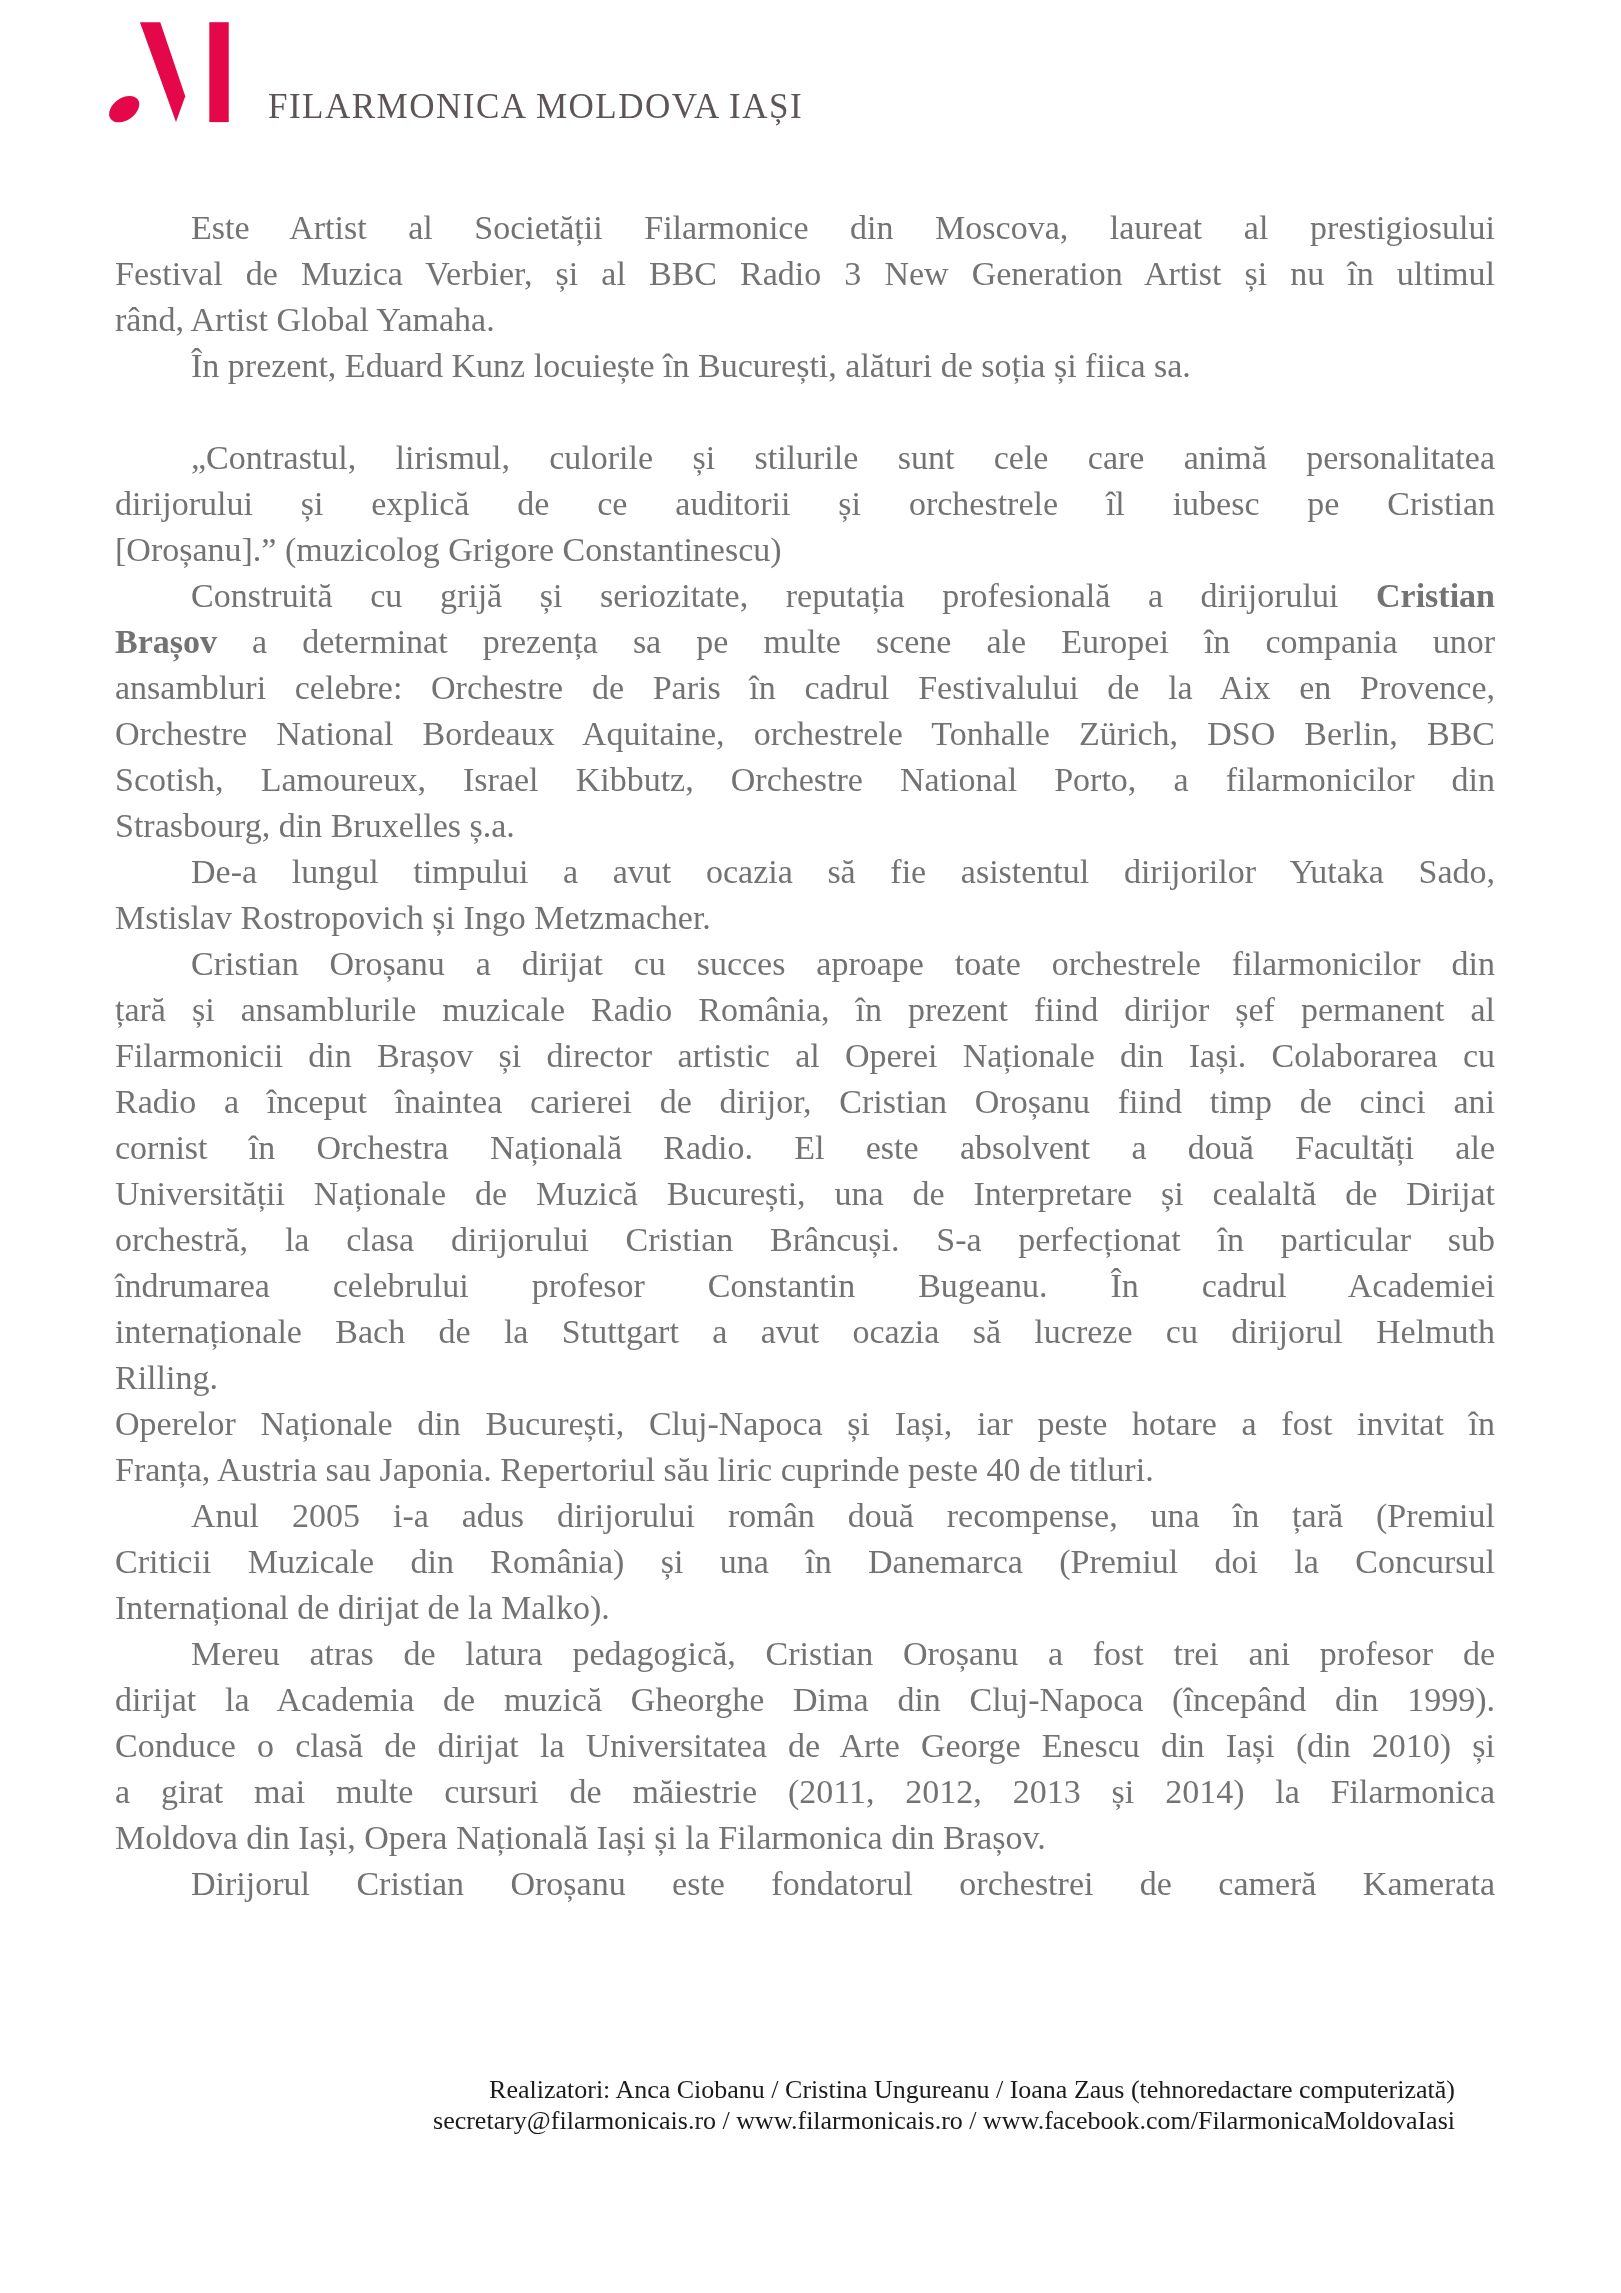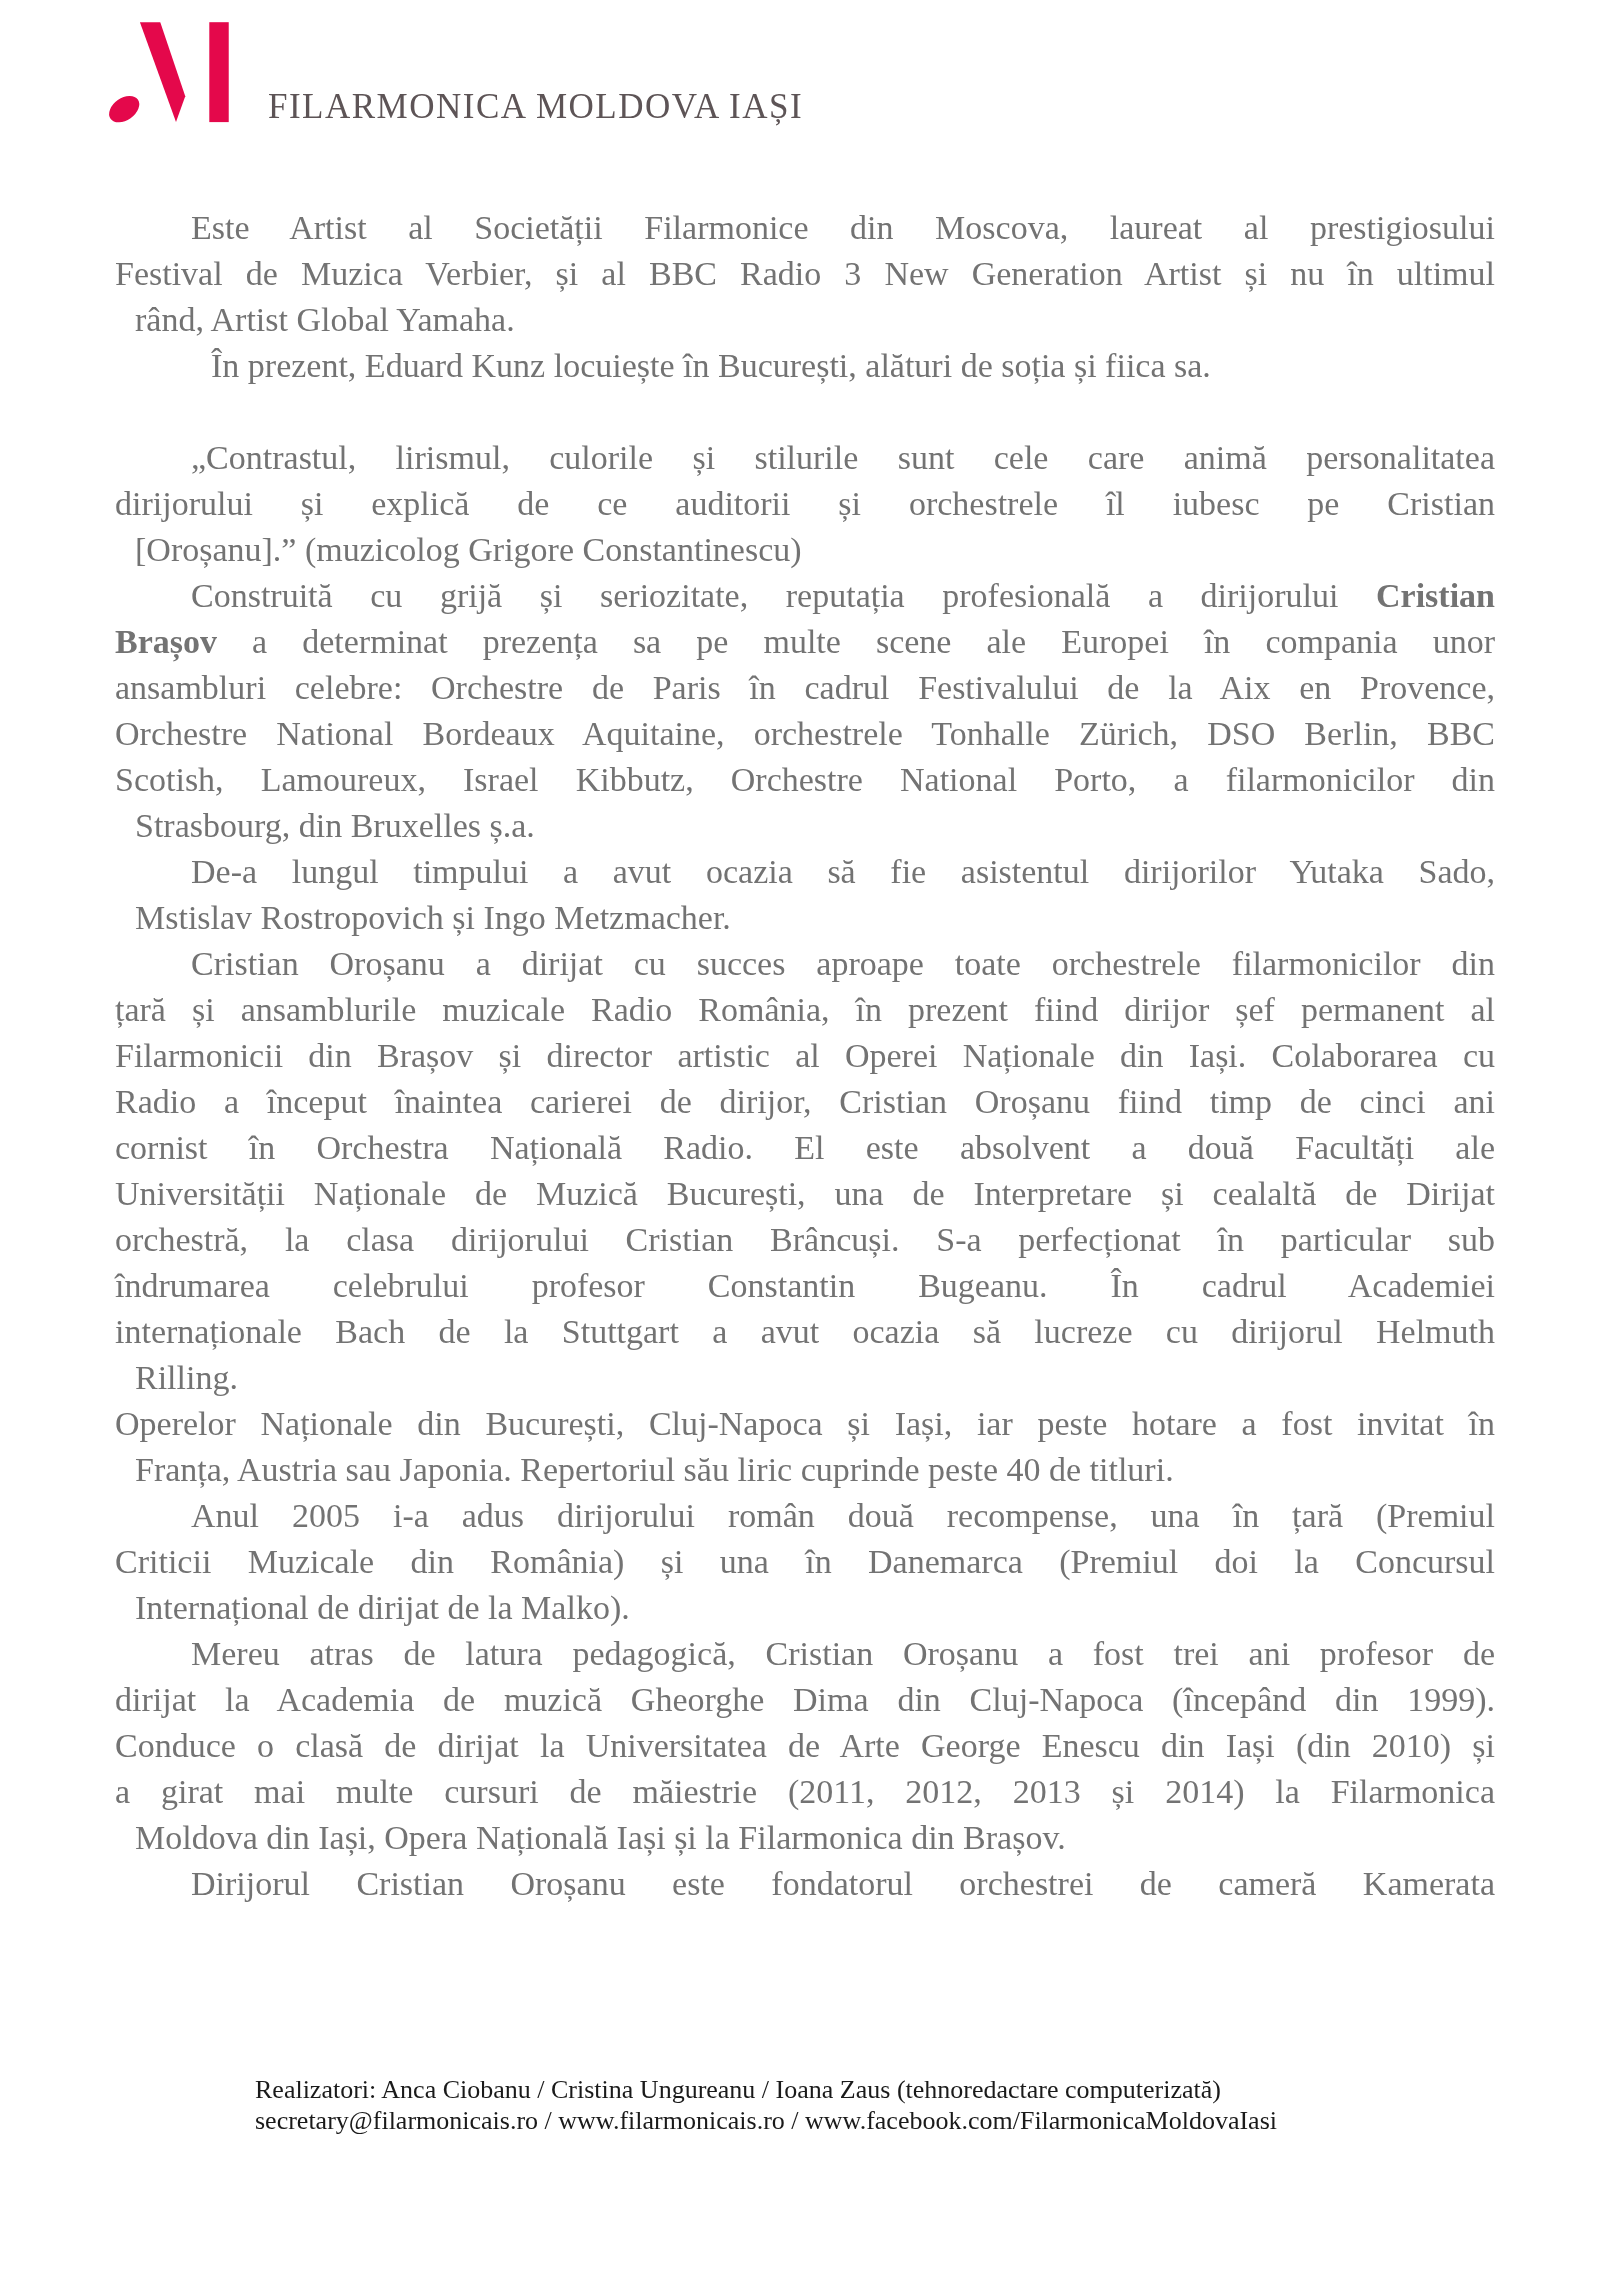--- a/index.html
+++ b/index.html
@@ -12,29 +12,29 @@
       letter-spacing: 1.5px; color: #5d5456; white-space: nowrap;
     }
     .body-text {
       position: absolute; left: 115px; top: 205px; width: 1380px;
       font-family: "Liberation Serif", serif; font-size: 34px; color: #737373;
     }
     .line {
       height: 46px; line-height: 46px; white-space: nowrap;
       text-align: justify; text-align-last: justify; overflow: visible;
     }
-    .line.last { text-align-last: left; margin-left: 20px; }
+    .line.last { text-align-last: left; }
     .line.indent { padding-left: 76px; }
     .blank { height: 46px; }
     .it { }
     .bd { font-weight: bold; }
     .footer {
-      position: absolute; left: 255px; top: 2074px; width: 1206px;
+      position: absolute; left: 249px; top: 2074px; width: 1206px;
       font-family: "Liberation Serif", serif; font-size: 26px; line-height: 31px;
-      color: #1a1a1a; text-align: left;
+      color: #1a1a1a; text-align: right;
     }
     .footer div { white-space: nowrap; }
   </style>
 </head>
 <body>
 
 <div class="page">
 
   <svg class="logo" viewBox="0 0 260 160" width="241" height="148">
     <polygon points="151,24 173,24 200,104 190,132" fill="#e4084b"></polygon>

